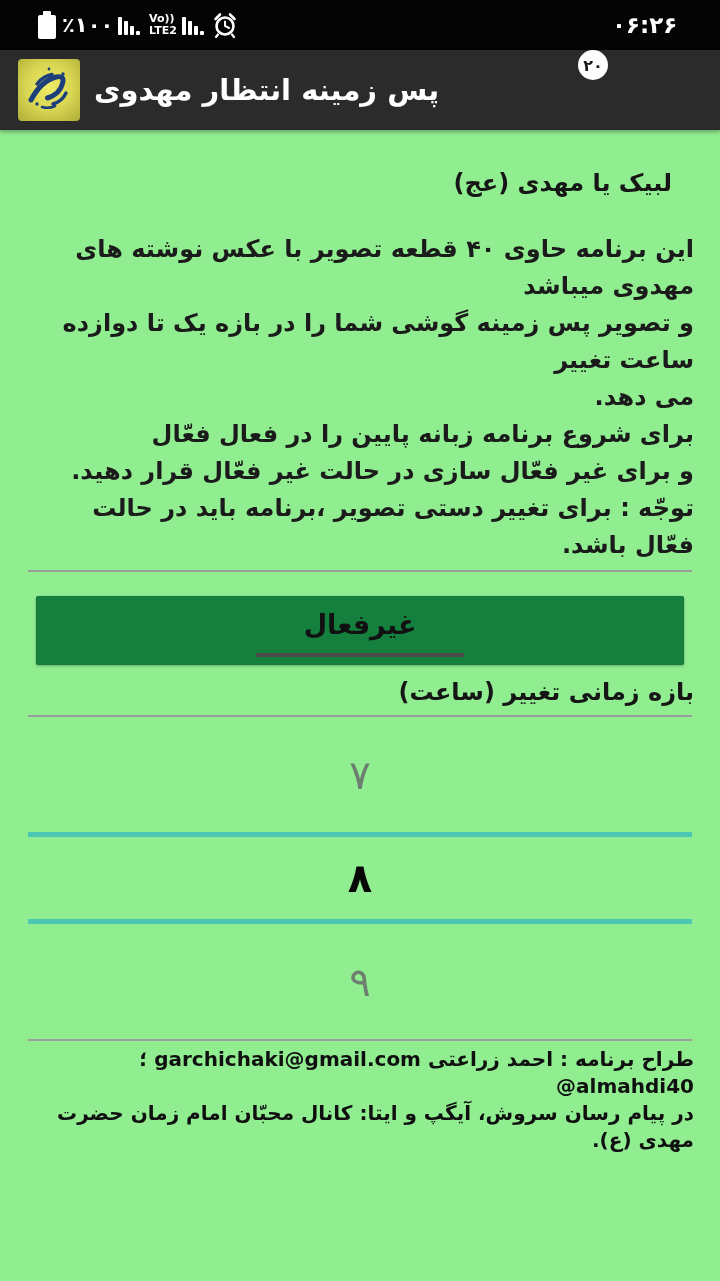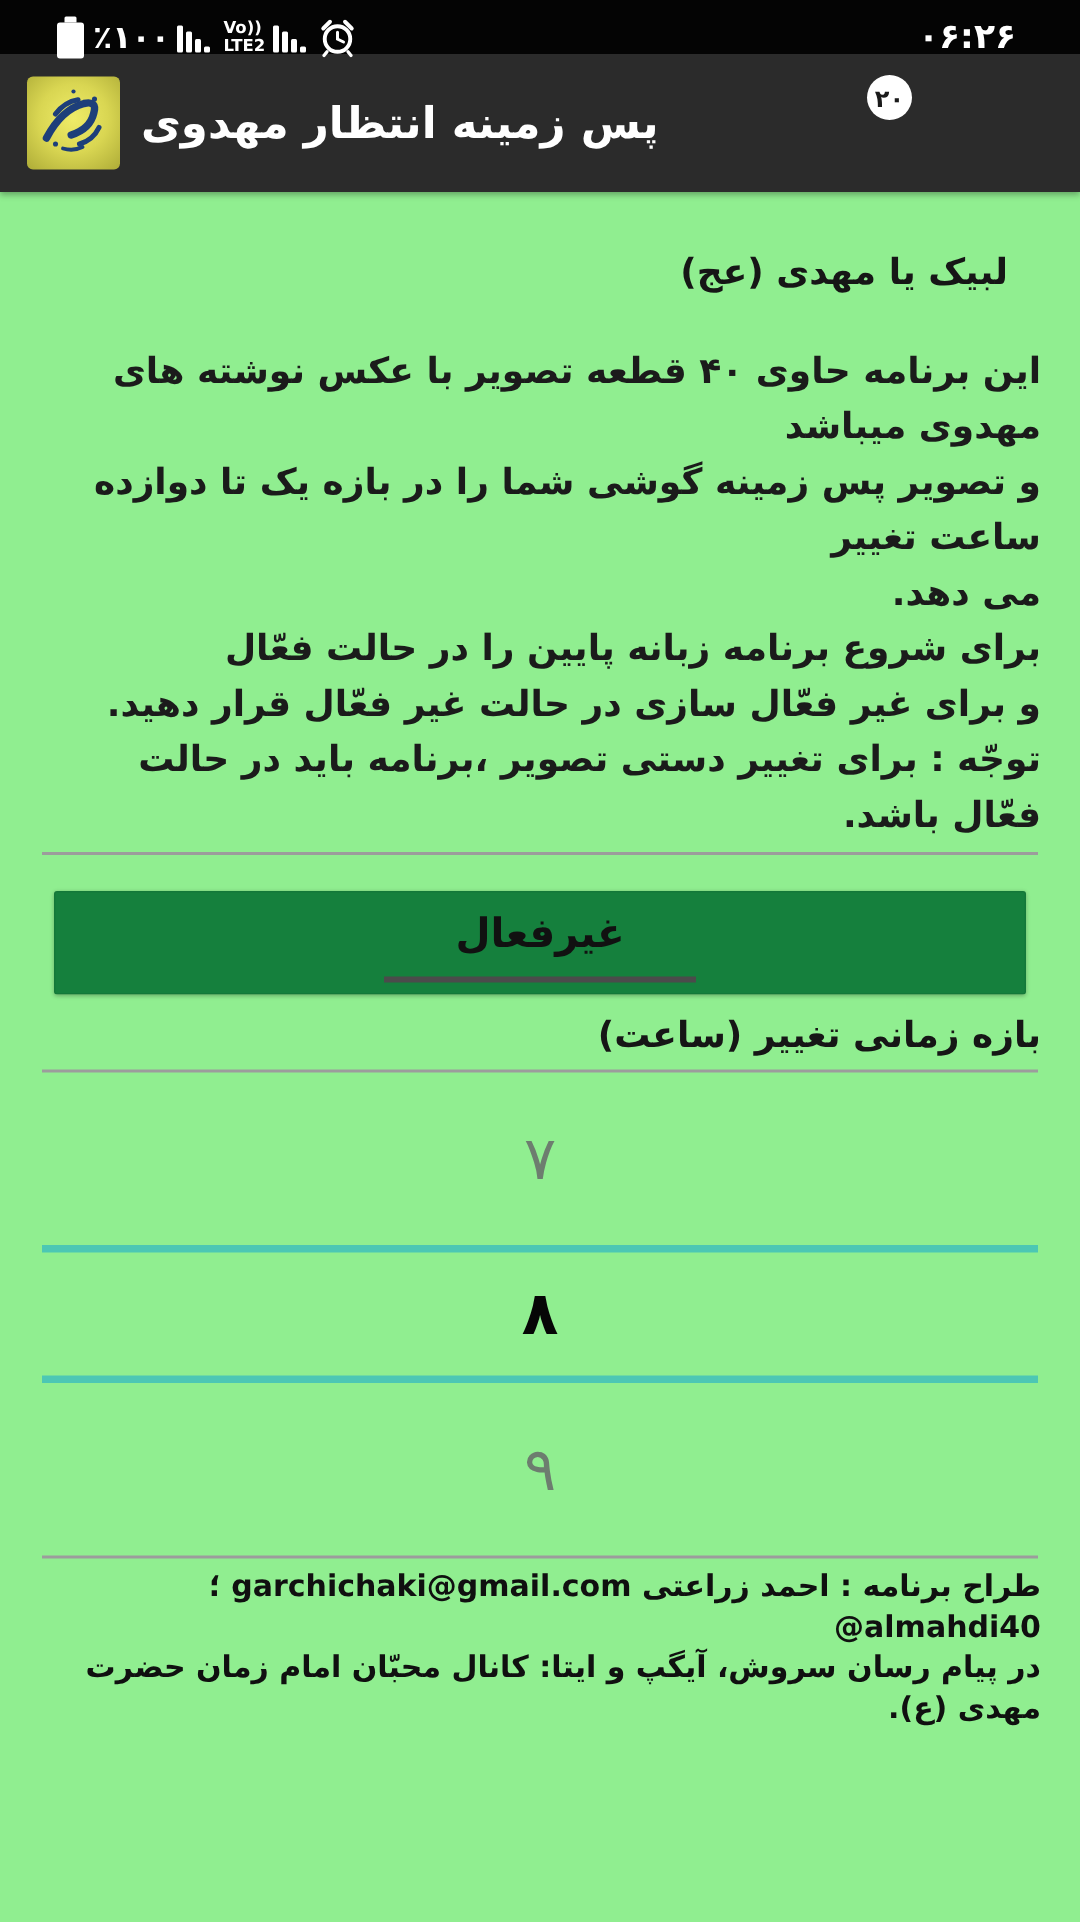--- a/index.html
+++ b/index.html
@@ -6,38 +6,38 @@
   html,body { margin:0; padding:0; }
   body {
     width:720px; height:1281px;
     background:#90ee90;
     font-family:"DejaVu Sans", sans-serif;
     overflow:hidden;
     position:relative;
   }
 
   
-  .status-bar { position:relative; height:36px; background:#040404; z-index:3; }
+  .status-bar { position:relative; height:50px; background:#040404; z-index:3; }
   .sb-abs { position:absolute; color:#fff; }
   .battery-icon { left:38px; top:15px; width:18px; height:24px; background:#fff; border-radius:2px; }
   .battery-icon::before { content:""; position:absolute; top:-4px; left:5px; width:8px; height:4px; background:#fff; border-radius:1px 1px 0 0; }
   .battery-pct { left:62px; top:13px; font-size:21px; font-weight:700; letter-spacing:0.5px; }
   .signal-bars { display:flex; align-items:flex-end; gap:2px; height:20px; }
   .signal-bars i { display:block; width:4px; background:#fff; border-radius:1px; }
   .sg1 { left:118px; top:15px; }
   .sg2 { left:182px; top:15px; }
   .h1 { height:18px; } .h2 { height:14px; } .h3 { height:9px; } .h4 { height:4px; }
   .net-labels { left:149px; top:13px; font-size:11px; font-weight:700; line-height:12px; text-align:left; }
   .alarm-icon { left:211px; top:11px; width:28px; height:28px; }
   .notif-badge { left:578px; top:10px; width:30px; height:30px; background:#fff; border-radius:50%;
     color:#1a1a1a; font-size:16px; font-weight:700; display:flex; align-items:center; justify-content:center;margin-top:40px; }
   .status-time { left:612px; top:12px; font-size:23px; font-weight:700; }
 
   
-  .app-bar { height:92px; background:#2b2b2b; display:flex; align-items:center;
+  .app-bar { height:80px; background:#2b2b2b; display:flex; align-items:center;
     box-shadow:0 2px 4px rgba(0,0,0,0.3); position:relative; z-index:2; }
   .app-icon { width:62px; height:62px; margin-left:18px; flex:0 0 auto; border-radius:4px;
     background:radial-gradient(circle at 50% 45%, #efec68 0%, #d9d652 50%, #aeac37 100%);
     position:relative; overflow:hidden; }
   .app-title { color:#ffffff; font-size:29px; font-weight:700; margin-left:14px; direction:rtl; }
 
   
   .content { direction:rtl; }
   .heading { margin:0; padding:33px 48px 0 0; text-align:right; font-size:24px; line-height:40px;
     font-weight:700; color:#161616; }
@@ -129,21 +129,21 @@
 </div>
 
 <div class="content">
 
   <h1 class="heading">لبیک یا مهدی (عج)</h1>
 
   <div class="description">
     <div>این برنامه حاوی ۴۰ قطعه تصویر با عکس نوشته های مهدوی میباشد</div>
     <div>و تصویر پس زمینه گوشی شما را در بازه یک تا دوازده ساعت تغییر</div>
     <div>می دهد.</div>
-    <div>برای شروع برنامه زبانه پایین را در حالت فعّال</div>
+    <div>برای شروع برنامه زبانه پایین را در فعال فعّال</div>
     <div>و برای غیر فعّال سازی در حالت غیر فعّال قرار دهید.</div>
     <div>توجّه : برای تغییر دستی تصویر ،برنامه باید در حالت فعّال باشد.</div>
   </div>
 
   <div class="divider d1"></div>
 
   <div class="toggle-button">
     <span class="toggle-label">غیرفعال</span>
     <span class="toggle-indicator"></span>
   </div>

